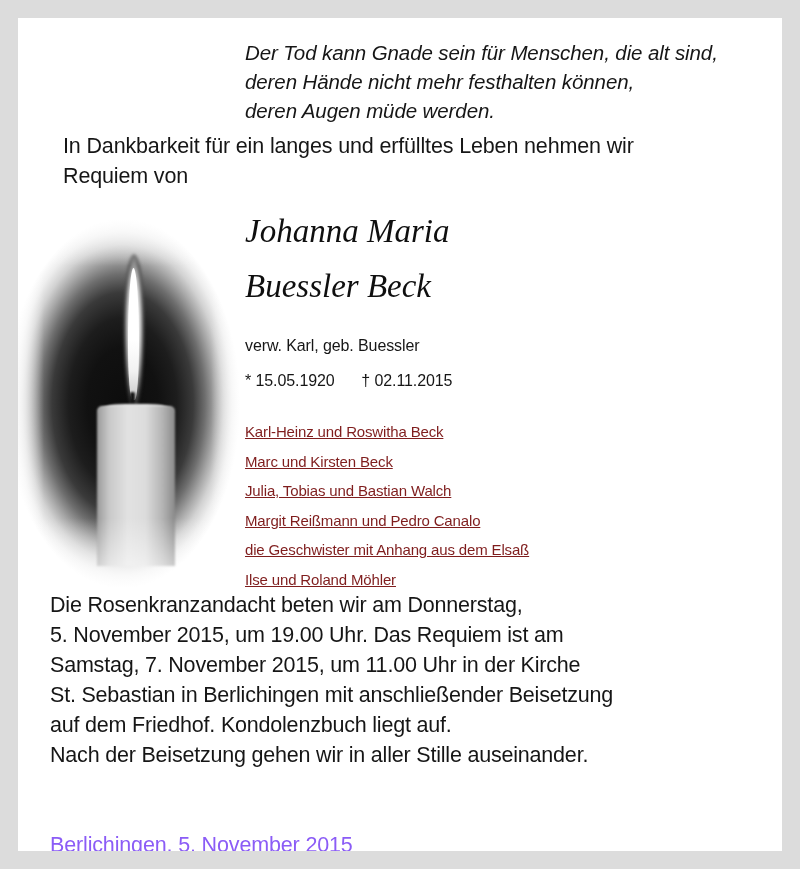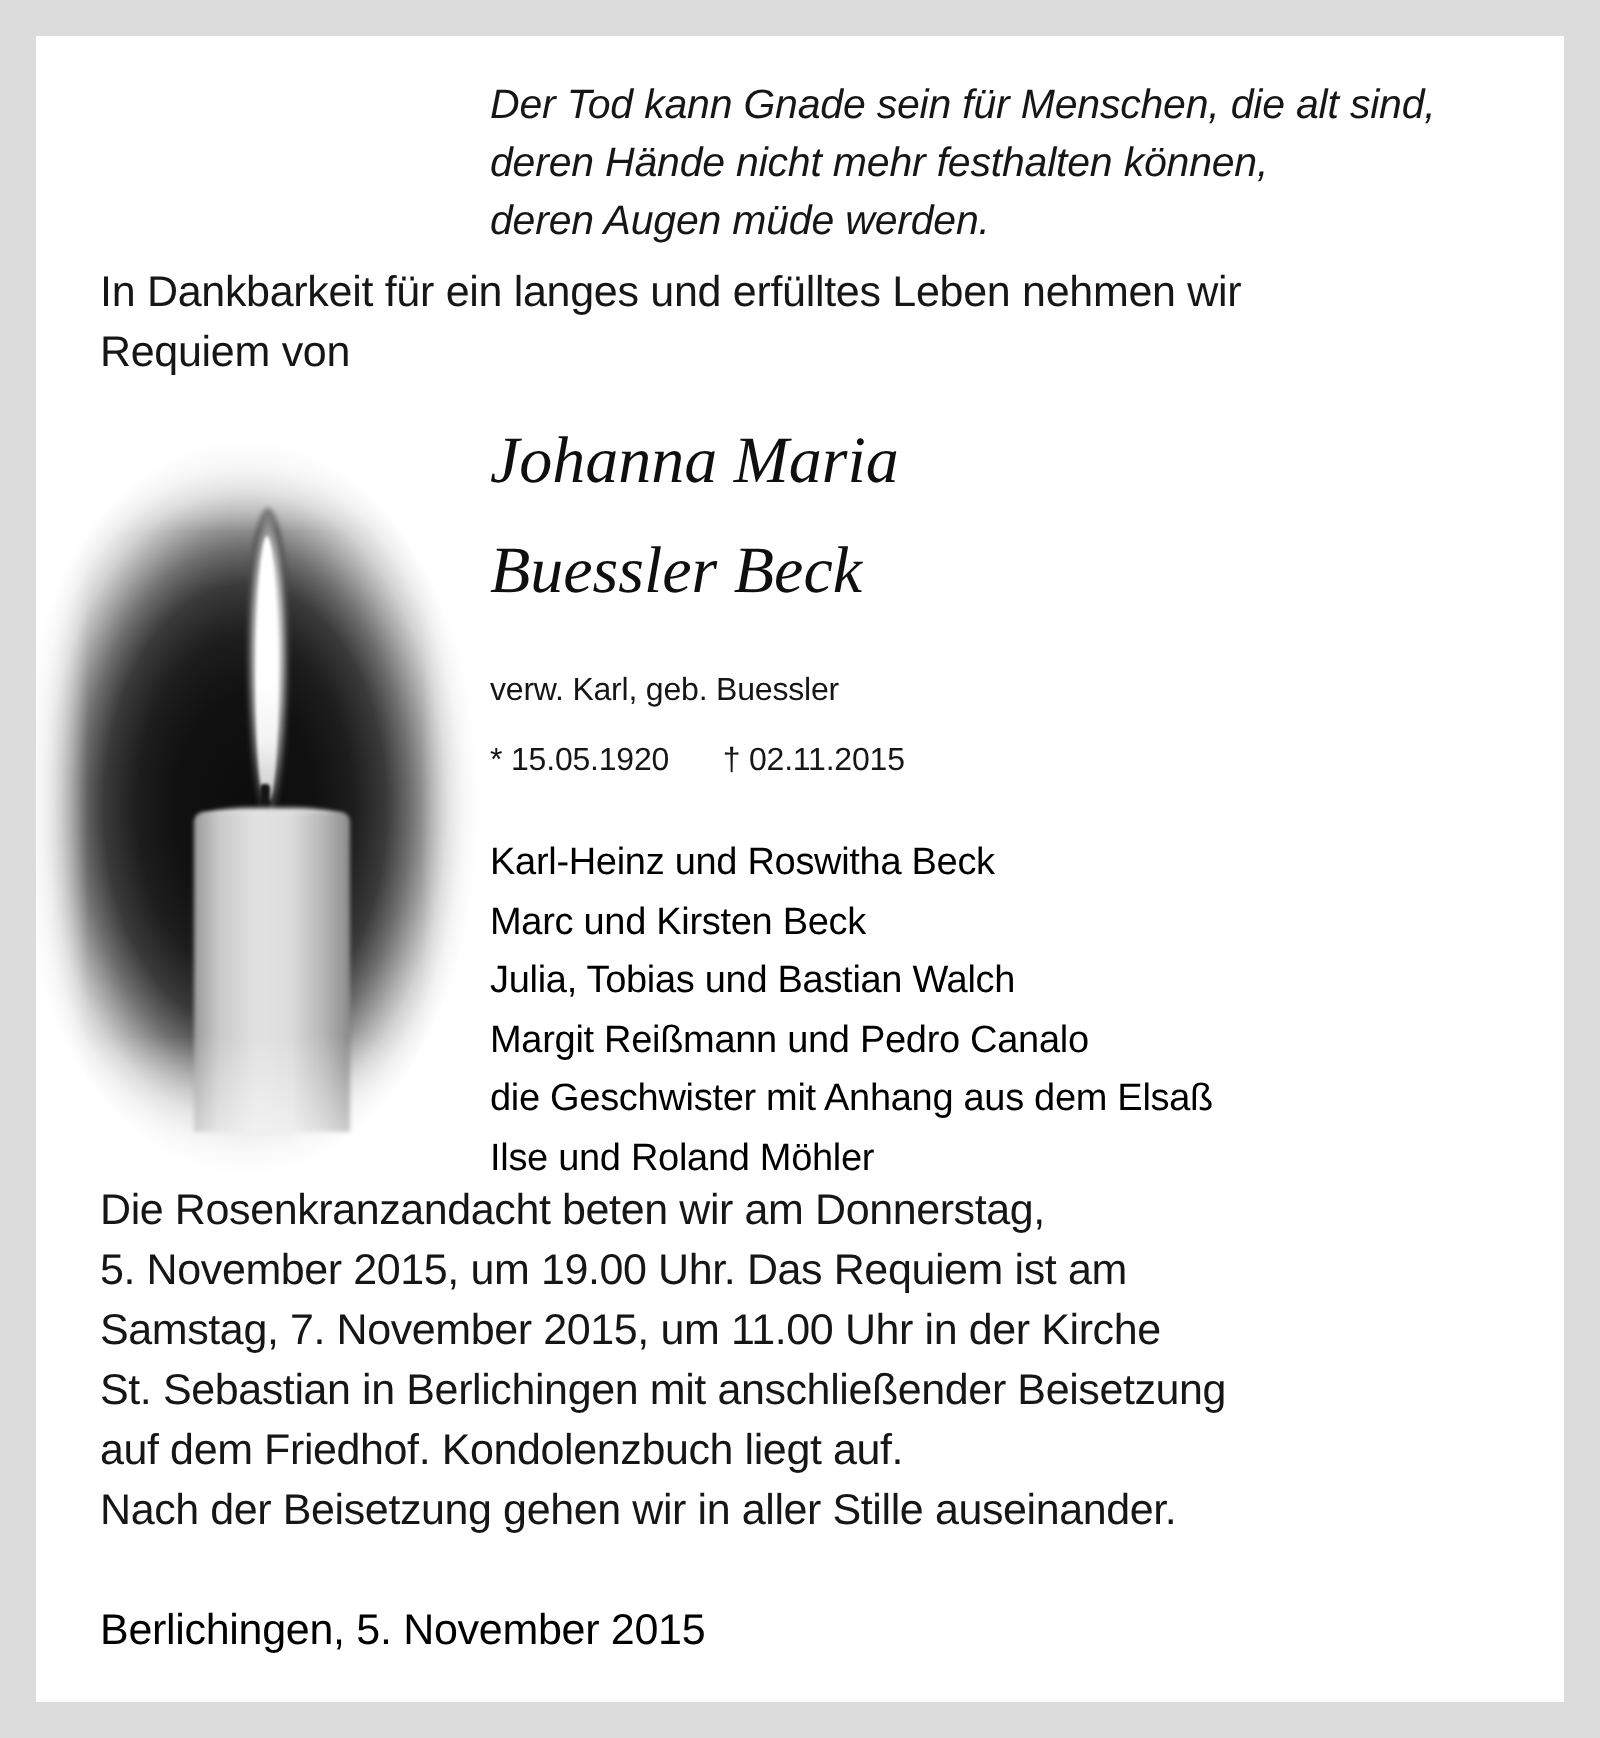--- a/index.html
+++ b/index.html
@@ -177,21 +177,21 @@
   .intro {
     position: absolute;
     left: 32px;
     top: 113px;
     width: 716px;
     font-size: 21.5px;
     line-height: 30px;
     color: #161616;
     letter-spacing: -0.15px;
   }
-  .intro div { white-space: nowrap; }
+  .intro div { white-space: nowrap; margin-left: 13px; }
 
   .deceased-name {
     position: absolute;
     left: 227px;
     top: 186px;
     width: 520px;
     font-family: "Liberation Serif", serif;
     font-style: italic;
     font-size: 33px;
     line-height: 55px;
@@ -210,47 +210,48 @@
     letter-spacing: -0.1px;
   }
   .name-sub div { white-space: nowrap; }
   .dates .sep { display: inline-block; width: 18px; }
 
   .survivors {
     position: absolute;
     left: 227px;
     top: 399px;
     width: 530px;
-    font-size: 19px;
+    font-size: 15px;
     line-height: 29.5px;
-    color: #000000;
+    color: #7f1d1d;
     letter-spacing: -0.15px;
+    text-decoration: underline;
   }
   .survivors div { white-space: nowrap; }
 
   .service {
     position: absolute;
     left: 32px;
     top: 572px;
     width: 720px;
     font-size: 21.5px;
     line-height: 30px;
     color: #161616;
     letter-spacing: -0.2px;
   }
   .service div { white-space: nowrap; }
 
   .place-date {
     position: absolute;
     left: 32px;
-    top: 782px;
+    top: 812px;
     width: 500px;
     font-size: 21.5px;
     line-height: 30px;
-    color: #000000;
+    color: #8b5cf6;
     letter-spacing: -0.15px;
     white-space: nowrap;
   }
 </style>
 </head>
 <body>
 
 <div class="frame">
   <div class="card">
 

